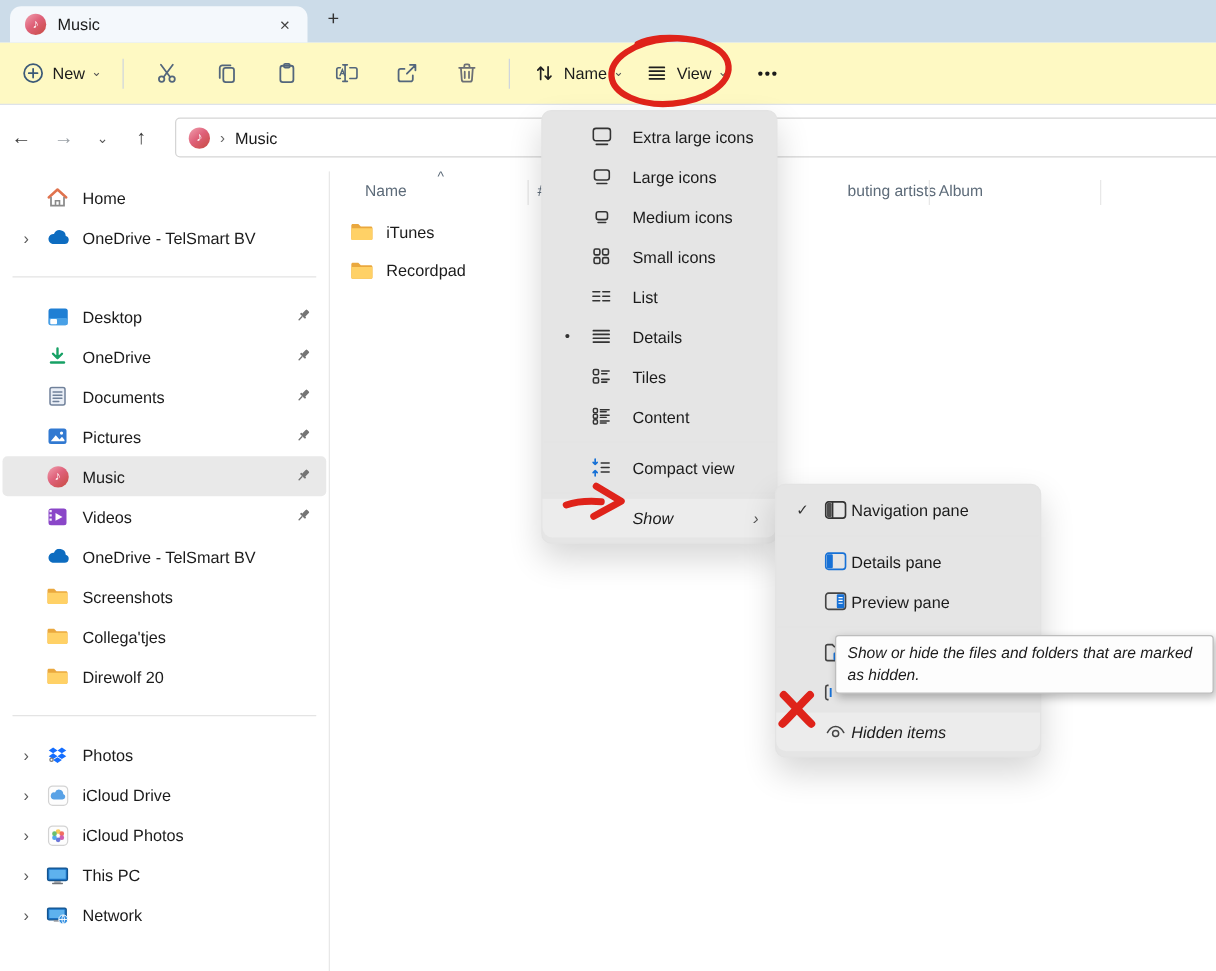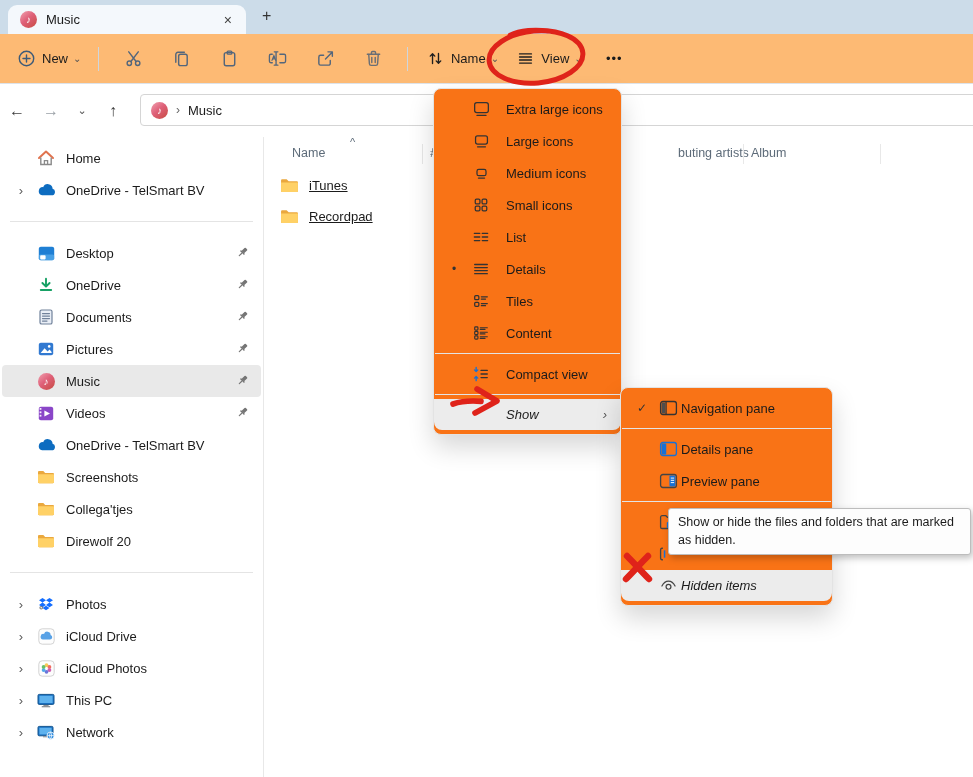--- a/index.html
+++ b/index.html
@@ -13,21 +13,21 @@
          background:#f4f8fc; border-radius:9px 9px 0 0; display:flex; align-items:center;
          padding:0 10px 0 12px; }
   .music-badge { width:17px; height:17px; border-radius:50%;
          background:linear-gradient(140deg,#f0a2b0 0%,#df617a 45%,#c74a40 100%);
          color:#fff; font-size:10px; display:flex; align-items:center; justify-content:center; flex:0 0 17px;}
   .tab-title { margin-left:9px; font-size:13px; flex:1; }
   .tab-close { font-size:14px; color:#444; padding:0 4px; cursor:default; }
   .newtab-btn { position:absolute; left:262px; top:7px; font-size:16px; color:#333; }
 
   
-  .toolbar { height:50px; background:#fdba74; display:flex; align-items:center;
+  .toolbar { height:50px; background:#fef9c3; display:flex; align-items:center;
              padding-left:18px; border-bottom:1px solid #dee3e9; }
   .tb-label { font-size:13px; color:#1b1b1b; }
   .tb-chev { font-size:10px; color:#555; margin-left:5px; }
   .btn-new { display:flex; align-items:center; width:70px; }
   .btn-new .tb-label { margin-left:7px; }
   .tb-sep { width:1px; height:24px; background:#cfd6dd; margin:0 10px; }
   .icon-btn { width:48px; display:flex; justify-content:center; align-items:center; }
   .btn-sort { display:flex; align-items:center; width:78px; margin-left:6px; justify-content:center;}
   .btn-view { display:flex; align-items:center; width:80px; margin-left:8px; justify-content:center;}
   .btn-sort .tb-label,.btn-view .tb-label { margin-left:7px; }
@@ -55,43 +55,43 @@
   .slabel { margin-left:10px; font-size:13px; white-space:nowrap; }
   .pin { position:absolute; right:12px; top:9px; }
   .side-div { height:1px; background:#e4e4e4; margin:15px 10px; }
 
   .content { flex:1; position:relative; background:#fff; }
   .colheader { position:relative; height:33px; font-size:12.5px; color:#5d6b79; }
   .colheader span { position:absolute; top:9px; }
   .col-caret { font-size:11px; color:#5d6b79; top:-1px !important; }
   .col-sep { position:absolute; top:7px; width:1px; height:20px; background:#e8e8e8; }
   .file-row { height:31px; display:flex; align-items:center; padding-left:16px; }
-  .file-label { margin-left:10px; font-size:13px;text-decoration:underline; }
+  .file-label { margin-left:10px; font-size:13px; }
 
   
-  .menu { position:absolute; background:#f97316; border:1px solid #e3e3e3; border-radius:8px;
+  .menu { position:absolute; background:#e5e5e5; border:1px solid #e3e3e3; border-radius:8px;
           box-shadow:0 12px 26px rgba(0,0,0,.16); padding:4px 0; z-index:20; }
   #view-menu { left:433px; top:88px; width:189px; }
   #show-submenu { left:620px; top:387px; width:213px; z-index:30; }
   .menu-item { height:32px; display:flex; align-items:center; padding-left:12px; font-size:13px; }
   .menu-item.hover-last { background:#ececec; border-radius:0 0 8px 8px; height:31px;font-style:italic; }
   .mi-bullet { width:16px; text-align:center; color:#333; font-size:12px; flex:0 0 16px; }
   .mi-icon { width:22px; margin-left:8px; display:flex; justify-content:center; flex:0 0 22px;}
   .mi-label { margin-left:14px; white-space:nowrap; }
   .mi-chev { margin-left:auto; margin-right:14px; color:#555; font-size:13px; }
   .menu-sep { height:1px; background:#e4e4e4; margin:4px 1px; }
   .smi-check { width:18px; text-align:center; font-size:12px; color:#333; flex:0 0 18px;}
   .smi-icon { width:22px; margin-left:6px; display:flex; justify-content:center; flex:0 0 22px;}
   .smi-label { margin-left:2px; white-space:nowrap; }
 
   
   .tooltip { position:absolute; left:668px; top:508px; width:303px; z-index:40;
              background:#fdfdfd; border:1px solid #bdbdbd; border-radius:3px;
              box-shadow:2px 3px 7px rgba(0,0,0,.25); padding:5px 9px;
-             font-size:12.5px; line-height:1.4; color:#1b1b1b; }
+             font-size:12.5px; line-height:1.4; color:#1b1b1b;font-style:italic; }
 
   
   .annot { position:absolute; inset:0; z-index:60; pointer-events:none; }
 
   svg { display:block; }
 </style>
 </head>
 <body>
 
 <div class="screen">

